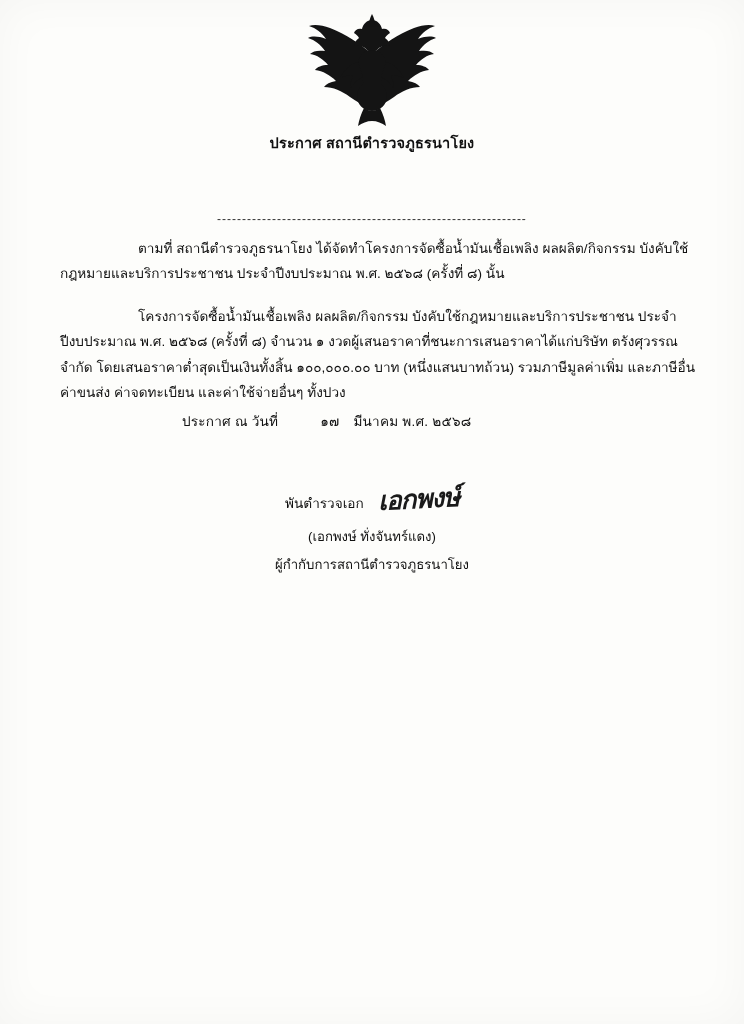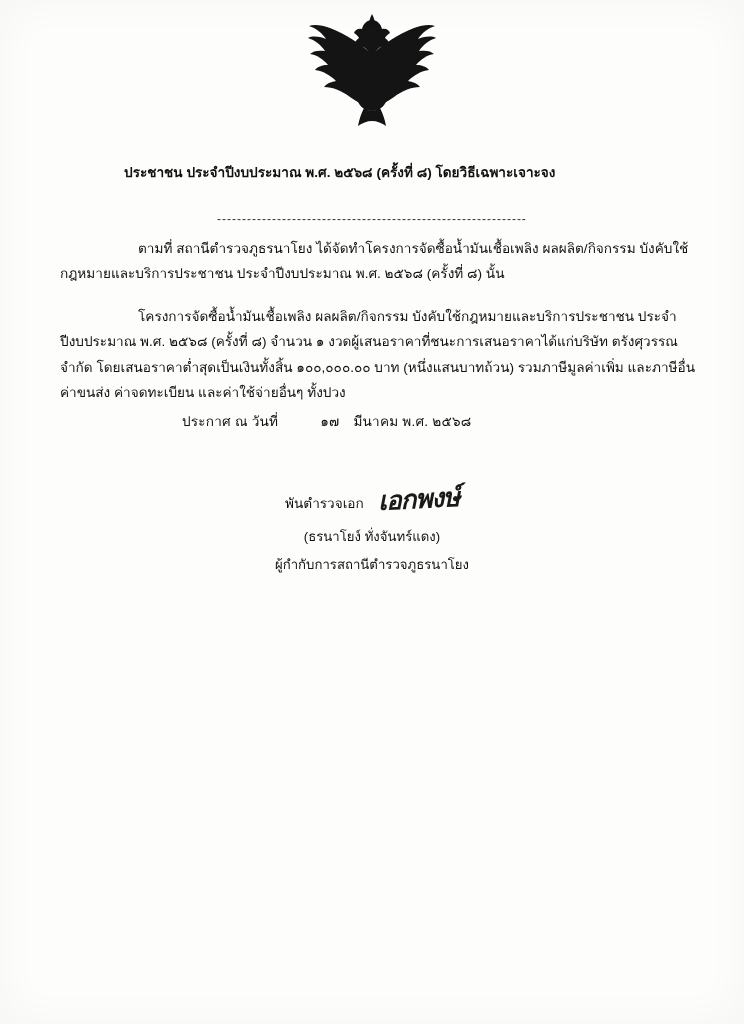--- a/index.html
+++ b/index.html
@@ -190,23 +190,25 @@
         <path d="M66 36 C58 36 52 42 52 51 C52 58 55 64 58 69 C54 72 51 77 51 82 C51 90 57 97 66 97 C75 97 81 90 81 82 C81 77 78 72 74 69 C77 64 80 58 80 51 C80 42 74 36 66 36 Z"></path>
 
         <path d="M52 48 C44 50 38 56 34 64 C38 62 43 61 47 62 C45 66 44 70 45 74 C48 69 52 65 57 63 Z"></path>
         <path d="M80 48 C88 50 94 56 98 64 C94 62 89 61 85 62 C87 66 88 70 87 74 C84 69 80 65 75 63 Z"></path>
 
         <path d="M58 94 C55 100 53 106 52 112 C56 109 61 107 66 107 C71 107 76 109 80 112 C79 106 77 100 74 94 C71 96 68 97 66 97 C64 97 61 96 58 94 Z"></path>
       </g>
     </svg>
   </div>
 
+  <div class="head-block">
+    <div class="doc-title">ประกาศ สถานีตำรวจภูธรนาโยง</div>
+  </div>
 
   <div class="subject-block">
-    <div class="subject-line2">ประชาชน ประจำปีงบประมาณ พ.ศ. ๒๕๖๘ (ครั้งที่ ๘) โดยวิธีเฉพาะเจาะจง</div>
   </div>
 
   <div class="rule">--------------------------------------------------------------</div>
 
   <div class="body-block">
     <div class="para p1">
       <span class="indent"></span><span>ตามที่ สถานีตำรวจภูธรนาโยง ได้จัดทำโครงการจัดซื้อน้ำมันเชื้อเพลิง ผลผลิต/กิจกรรม บังคับใช้กฎหมายและบริการประชาชน ประจำปีงบประมาณ พ.ศ. ๒๕๖๘ (ครั้งที่ ๘) นั้น</span>
     </div>
     <div class="para p2">
       <span class="indent"></span><span>โครงการจัดซื้อน้ำมันเชื้อเพลิง ผลผลิต/กิจกรรม บังคับใช้กฎหมายและบริการประชาชน ประจำปีงบประมาณ พ.ศ. ๒๕๖๘ (ครั้งที่ ๘) จำนวน ๑ งวดผู้เสนอราคาที่ชนะการเสนอราคาได้แก่บริษัท ตรังศุวรรณ จำกัด โดยเสนอราคาต่ำสุดเป็นเงินทั้งสิ้น ๑๐๐,๐๐๐.๐๐ บาท (หนึ่งแสนบาทถ้วน) รวมภาษีมูลค่าเพิ่ม และภาษีอื่น ค่าขนส่ง ค่าจดทะเบียน และค่าใช้จ่ายอื่นๆ ทั้งปวง</span>
@@ -215,18 +217,18 @@
 
   <div class="date-line">
     <span>ประกาศ ณ วันที่</span><span class="gap-a"></span><span>๑๗</span><span class="gap-b"></span><span>มีนาคม พ.ศ. ๒๕๖๘</span>
   </div>
 
   <div class="sig-block">
     <div class="sig-row">
       <span class="sig-rank">พันตำรวจเอก</span>
       <span class="signature">เอกพงษ์</span>
     </div>
-    <div class="sig-name">(ธรนาโยง์ ทั่งจันทร์แดง)</div>
+    <div class="sig-name">(เอกพงษ์ ทั่งจันทร์แดง)</div>
     <div class="sig-position">ผู้กำกับการสถานีตำรวจภูธรนาโยง</div>
   </div>
 
   <div class="scan-edge"></div>
 </div>
 
 </body></html>

